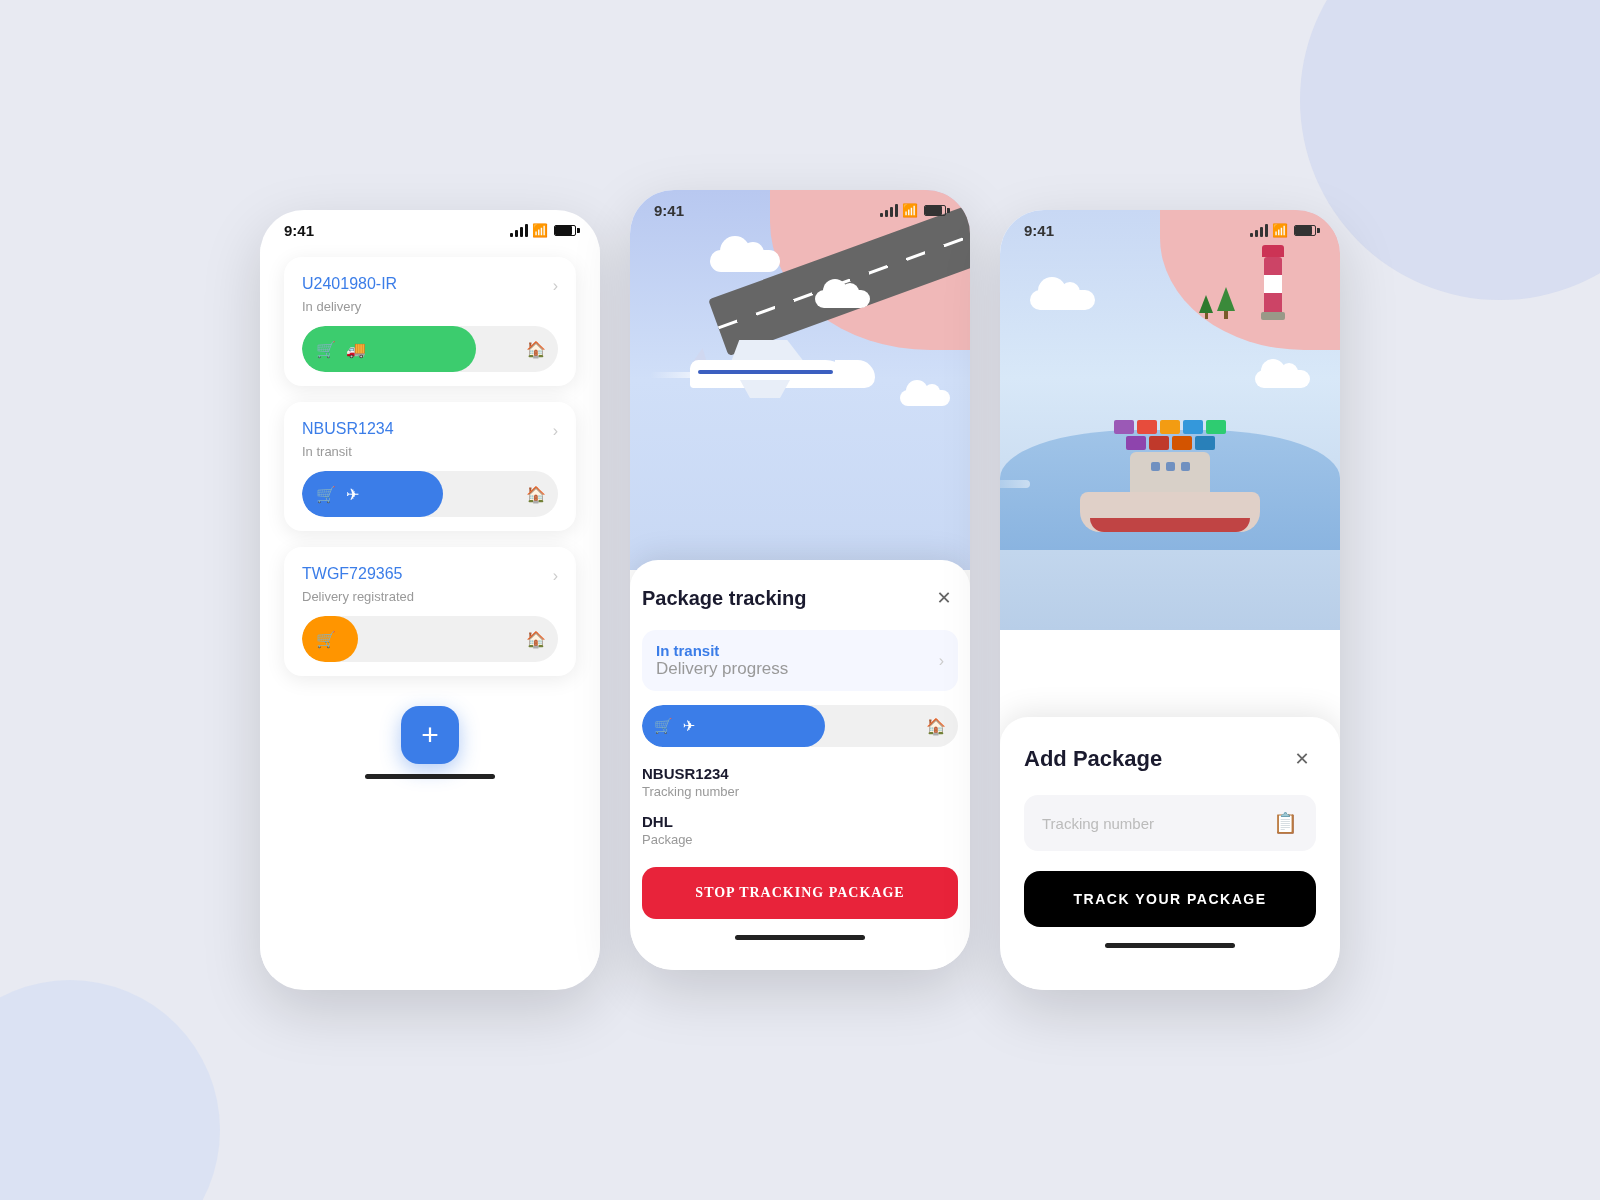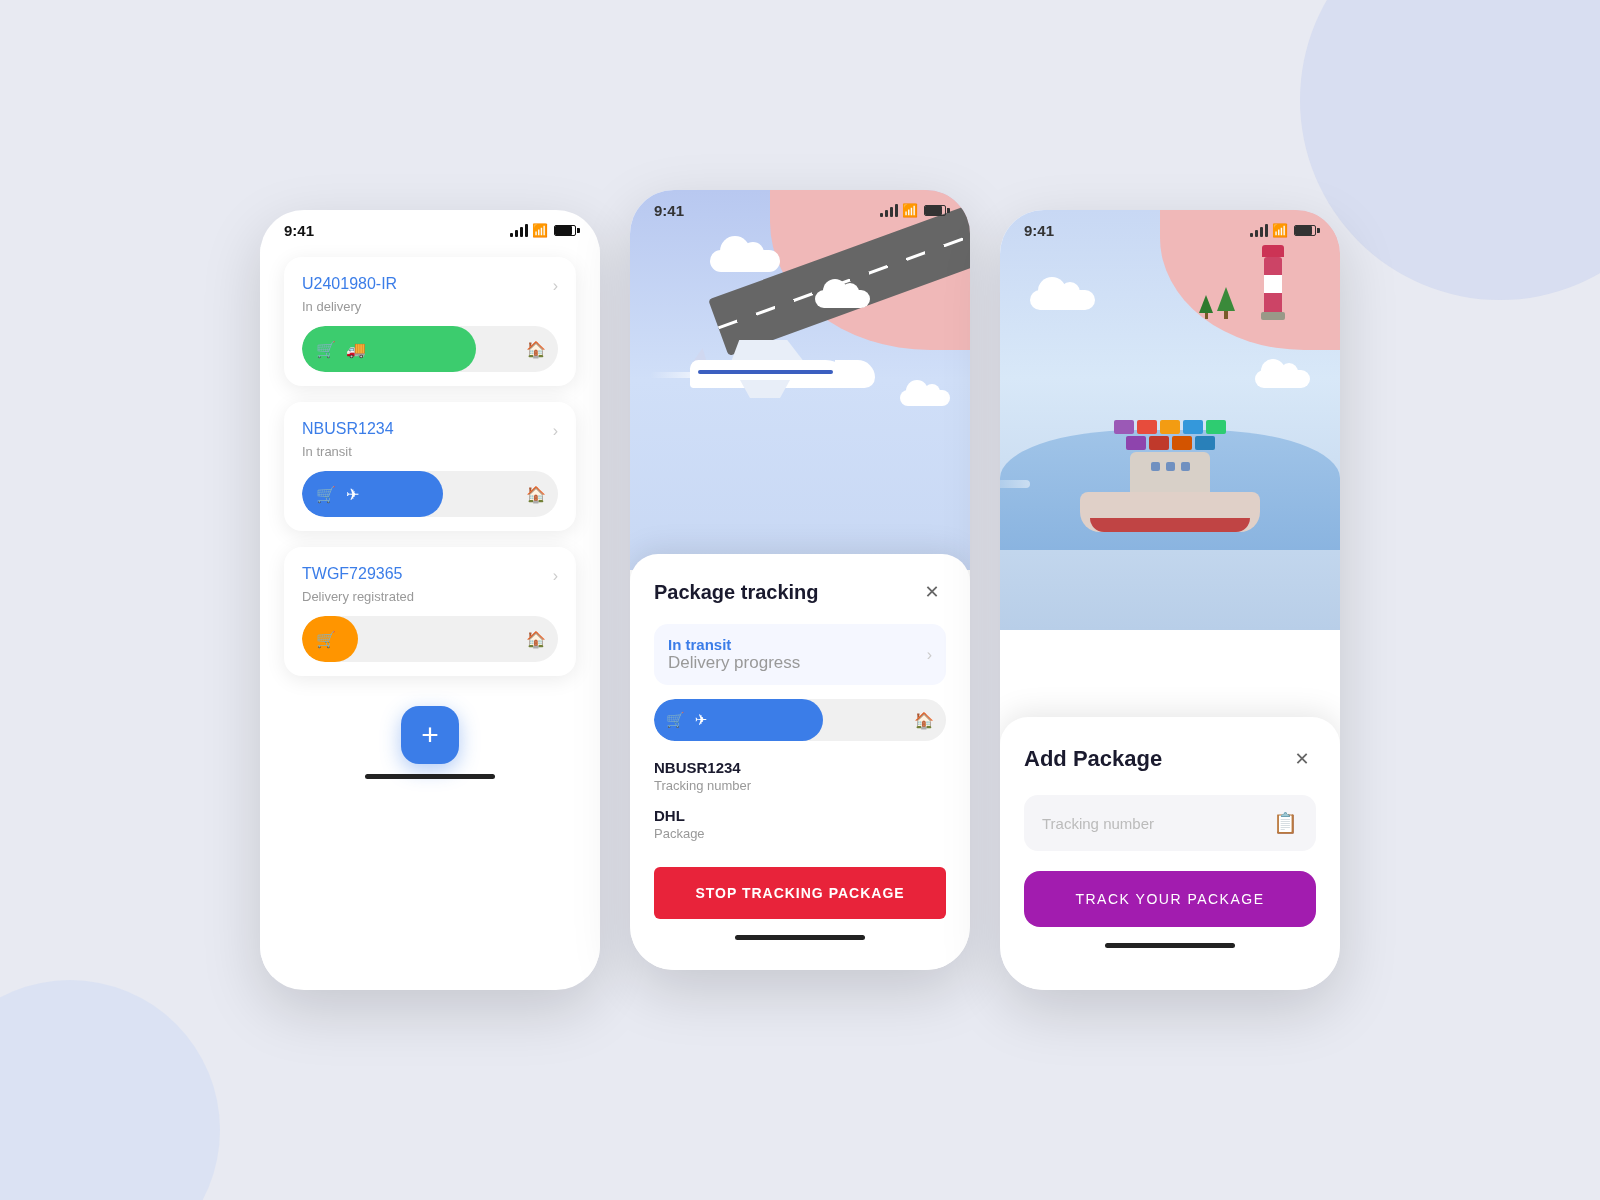--- a/index.html
+++ b/index.html
@@ -390,21 +390,21 @@
     .cloud3::after { width: 16px; height: 16px; top: -6px; left: 24px; }
 
     
     .bottom-sheet {
       position: absolute;
       bottom: 0;
       left: 0;
       right: 0;
       background: white;
       border-radius: 28px 28px 0 0;
-      padding: 24px 24px 30px;
+      padding: 24px 12px 30px;
       box-shadow: 0 -4px 30px rgba(0,0,0,0.1);
     }
 
     .sheet-header {
       display: flex;
       justify-content: space-between;
       align-items: center;
       margin-bottom: 18px;
     }
 
@@ -484,27 +484,28 @@
       font-weight: 600;
       color: #1a1a2e;
     }
 
     
     .stop-btn {
       width: 100%;
       background: #e8233a;
       color: white;
       border: none;
-      border-radius: 6px;
+      border-radius: 14px;
       height: 52px;
       font-size: 14px;
       font-weight: 700;
       letter-spacing: 1px;
       cursor: pointer;
-      margin-top: 12px;
+      margin-top: 6px;
+      font-family: Liberation Serif, serif;
     }
 
     
     .phone-3 .status-bar {
       position: absolute;
       top: 0;
       left: 0;
       right: 0;
       z-index: 20;
     }
@@ -631,27 +632,27 @@
       color: #bbb;
     }
 
     .scan-icon {
       font-size: 20px;
       color: #888;
     }
 
     .track-btn {
       width: 100%;
-      background: #a21caf;
+      background: #000000;
       color: white;
       border: none;
       border-radius: 16px;
       height: 56px;
       font-size: 14px;
-      font-weight: 400;
+      font-weight: 700;
       letter-spacing: 1.5px;
       cursor: pointer;
     }
 
     
     .bg-blob-1 {
       position: fixed;
       top: -100px;
       right: -100px;
       width: 400px;

